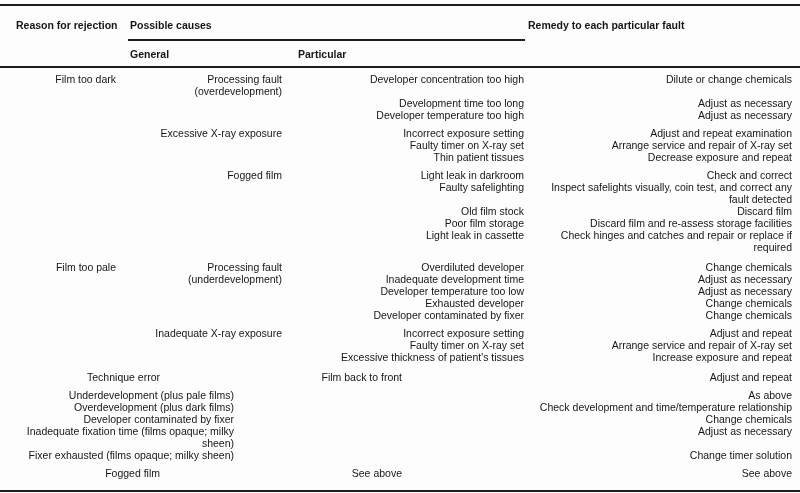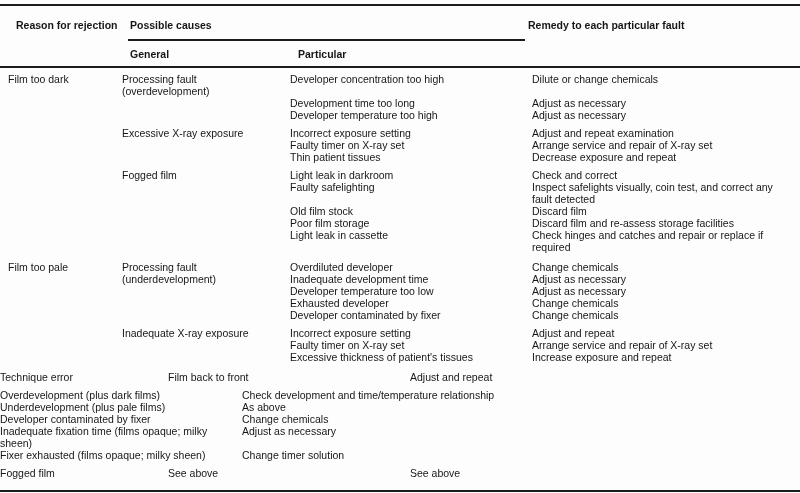--- a/index.html
+++ b/index.html
@@ -22,32 +22,32 @@
   .h-reason{width:122px;padding-left:8px;box-sizing:border-box;font-weight:bold;}
   .h-mid{width:398px;box-sizing:border-box;}
   .h-pc{font-weight:bold;}
   .pc-rule{height:1.5px;background:#1c1c1c;width:397px;margin:8px 0 0 -2px;}
   .subheads{display:flex;font-weight:bold;margin-top:7px;}
   .h-general{width:168px;box-sizing:border-box;}
   .h-particular{flex:1;}
   .h-remedy{flex:1;font-weight:bold;}
   
   .tbody{padding-top:0;}
-  .section{display:flex;margin-top:8px;}
+  .section{display:flex;margin-top:8px;text-align:right;}
   .section:first-child{margin-top:5px;}
   .reason-cell{width:122px;padding-left:8px;padding-right:6px;box-sizing:border-box;}
   .groups{flex:1;}
   .group{display:flex;}
   .group + .group{margin-top:6px;}
   .general-cell{width:168px;padding-right:8px;box-sizing:border-box;}
   .items{flex:1;}
   .item{display:flex;}
   .item.gap-before{margin-top:12px;}
   .particular-cell{width:242px;padding-right:8px;box-sizing:border-box;}
-  .remedy-cell{flex:1;padding-right:16px;box-sizing:border-box;}
+  .remedy-cell{flex:1;padding-right:8px;box-sizing:border-box;}
 </style>
 </head>
 <body>
 
 <div class="page">
 
   <div class="rule top-rule"></div>
 
   <div class="header">
     <div class="h-reason">Reason for rejection</div>
@@ -183,28 +183,28 @@
             <div class="items">
               <div class="item">
                 <div class="particular-cell">Film back to front</div>
                 <div class="remedy-cell">Adjust and repeat</div>
               </div>
             </div>
           </div>
           <div class="group">
             <div class="items">
               <div class="item">
+                <div class="particular-cell">Underdevelopment (plus pale films)</div>
+                <div class="remedy-cell">As above</div>
+              </div>
+              <div class="item">
                 <div class="particular-cell">Overdevelopment (plus dark films)</div>
                 <div class="remedy-cell">Check development and time/temperature relationship</div>
               </div>
               <div class="item">
-                <div class="particular-cell">Underdevelopment (plus pale films)</div>
-                <div class="remedy-cell">As above</div>
-              </div>
-              <div class="item">
                 <div class="particular-cell">Developer contaminated by fixer</div>
                 <div class="remedy-cell">Change chemicals</div>
               </div>
               <div class="item">
                 <div class="particular-cell">Inadequate fixation time (films opaque; milky sheen)</div>
                 <div class="remedy-cell">Adjust as necessary</div>
               </div>
               <div class="item">
                 <div class="particular-cell">Fixer exhausted (films opaque; milky sheen)</div>
                 <div class="remedy-cell">Change timer solution</div>

